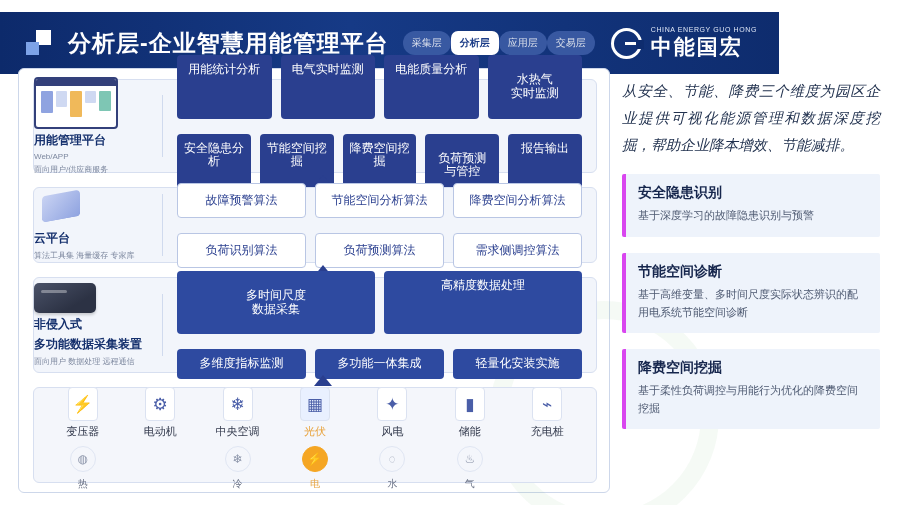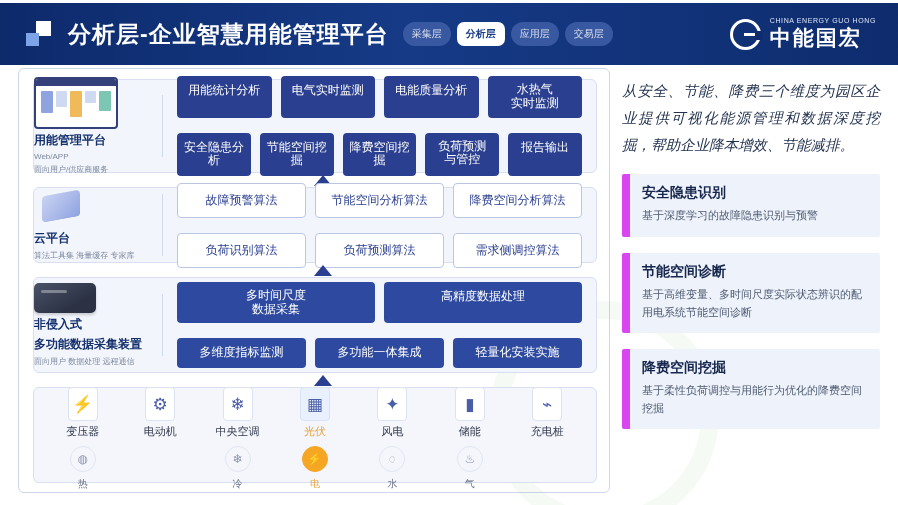--- a/index.html
+++ b/index.html
@@ -6,33 +6,33 @@
   body {
     width: 898px; height: 505px;
     font-family: "Liberation Sans", sans-serif;
     background: #ffffff;
     overflow: hidden;
   }
   .page { position: relative; width: 898px; height: 505px; background: #fff; }
 
   
   .header {
-    position: absolute; left: 0; top: 3px; width: 898px; height: 62px;
+    position: absolute; left: 0; top: 12px; width: 779px; height: 62px;
     background: linear-gradient(90deg, #0d2a6b 0%, #163a86 45%, #0e2c6e 100%);
     display: flex; align-items: center;
   }
   .hdr-mark { margin-left: 26px; width: 26px; height: 26px; position: relative; }
   .hdr-mark i { position: absolute; display: block; }
   .hdr-mark i.a { width: 15px; height: 15px; background: #ffffff; left: 10px; top: 0; }
   .hdr-mark i.b { width: 13px; height: 13px; background: #7da3e8; left: 0px; top: 12px; }
   .hdr-title {
     margin-left: 16px; color: #ffffff; font-size: 23px; font-weight: bold;
     letter-spacing: 1px;
   }
-  .hdr-pills { display: flex; align-items: center; margin-left: 14px; gap: 6px; }
+  .hdr-pills { display: flex; align-items: center; margin-left: 14px; }
   .pill {
     font-size: 10px; color: #ffffff; background: #3f5fa8;
     border-radius: 12px; padding: 5px 9px; opacity: .85; white-space: nowrap;
   }
   .pill.active { background: #ffffff; color: #1b3c87; opacity: 1; font-weight: bold; border-radius: 7px; }
   .hdr-logo {
     position: absolute; right: 22px; top: 14px; display: flex; align-items: center; gap: 9px;
   }
   .logo-ring {
     width: 31px; height: 31px; border-radius: 50%; border: 3px solid #ffffff;
@@ -73,21 +73,21 @@
   .vdiv { width: 1px; height: 62px; background: #d0daee; }
 
   .band-right { flex: 1; display: flex; flex-direction: column; gap: 15px; padding: 0 14px; }
   .row { display: flex; gap: 9px; }
   .chip {
     flex: 1; text-align: center; color: #ffffff; font-size: 12px;
     border-radius: 4px; padding: 8px 2px; line-height: 1.15; font-weight: 500;
   }
   .chip.blue { background: #2a3f8f; }
   .chip.blue2 { background: #2e4aa0; }
-  .chip.two { padding: 7px 2px; }
+  .chip.two { padding: 18px 2px; }
   .chip-light {
     flex: 1; text-align: center; color: #2a3f8f; font-size: 12px;
     background: #ffffff; border: 1px solid #b9c6e4; border-radius: 4px; padding: 8px 2px;
   }
 
   
   .dev-illus {
     width: 62px; height: 30px; border-radius: 5px;
     background: linear-gradient(150deg,#4a5268 0%, #2c3244 70%);
     position: relative; box-shadow: 0 2px 3px rgba(0,0,0,.18);
@@ -150,21 +150,21 @@
   }
   .sub-ico.on { background: #f5a623; border-color:#f5a623; color:#fff; }
   .sub-lbl { font-size: 10px; color: #6a7governor; }
   .sub-lbl { font-size: 10px; color: #6a7286; margin-top: 2px; }
   .sub-lbl.on { color: #e8a33d; }
 
   
   .right { position: absolute; left: 622px; top: 78px; width: 258px; }
   .intro { font-size: 14.5px; color: #22324f; line-height: 1.85; text-align: justify; font-style: italic; }
   .card {
-    margin-top: 16px; background: #eef3fb; border-left: 8px solid #d946ef;
+    margin-top: 16px; background: #eef3fb; border-left: 4px solid #d946ef;
     padding: 10px 12px 12px 12px; border-radius: 2px;
   }
   .card .ct { font-size: 14px; font-weight: bold; color: #16264d; margin-bottom: 5px; }
   .card .cd { font-size: 11px; color: #4e5a72; line-height: 1.6; }
 
   
   .wm {
     position: absolute; left: 470px; top: 232px; width: 230px; height: 230px;
     border-radius: 50%; border: 18px solid rgba(120,190,120,.07); pointer-events: none;
   }

